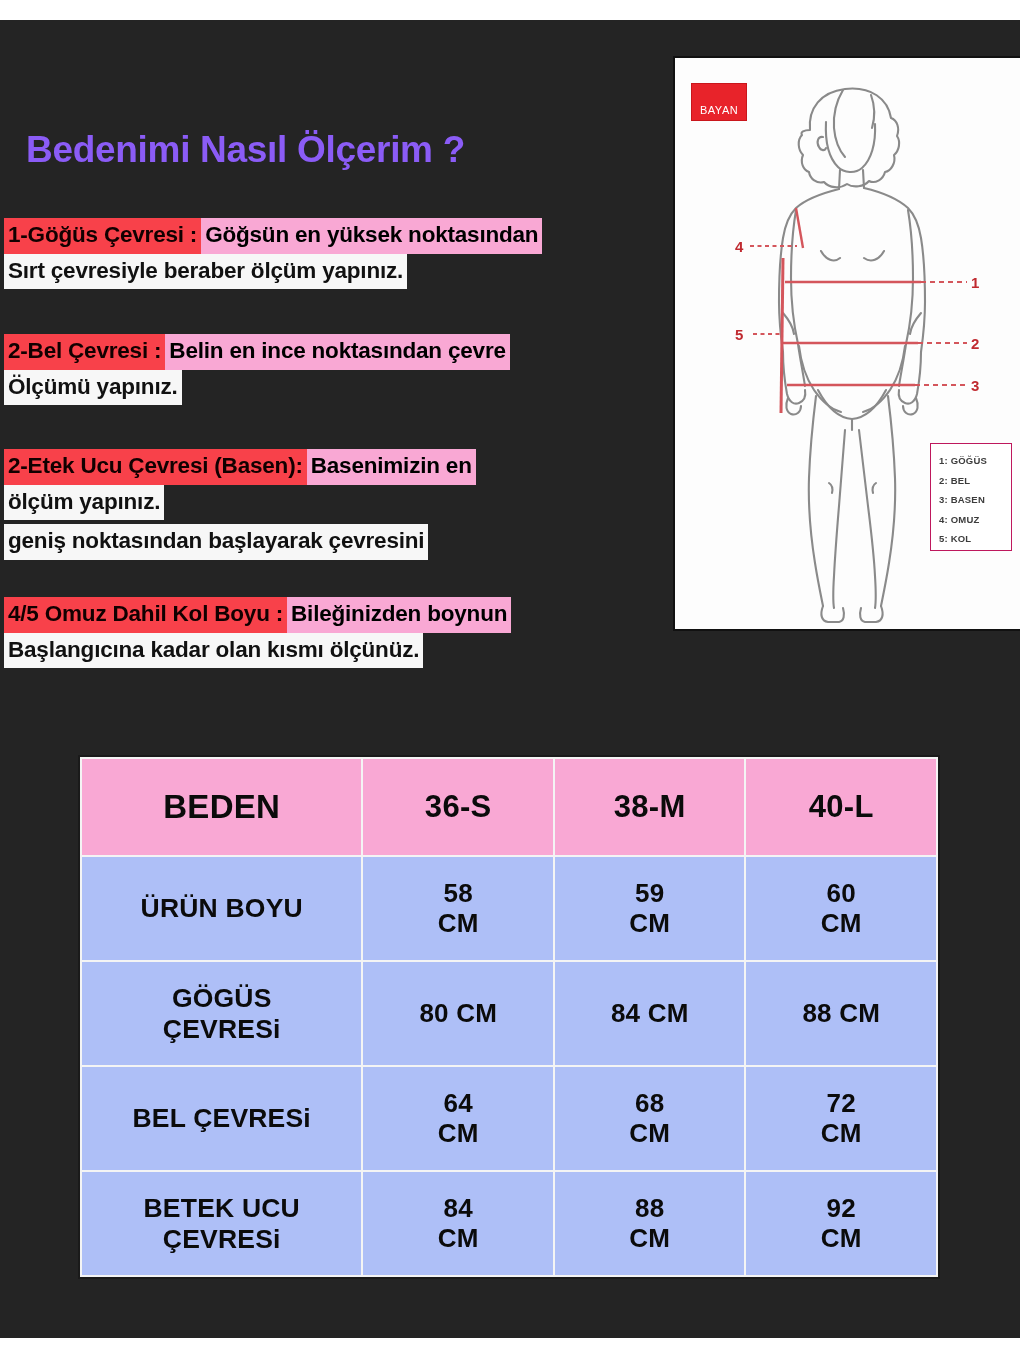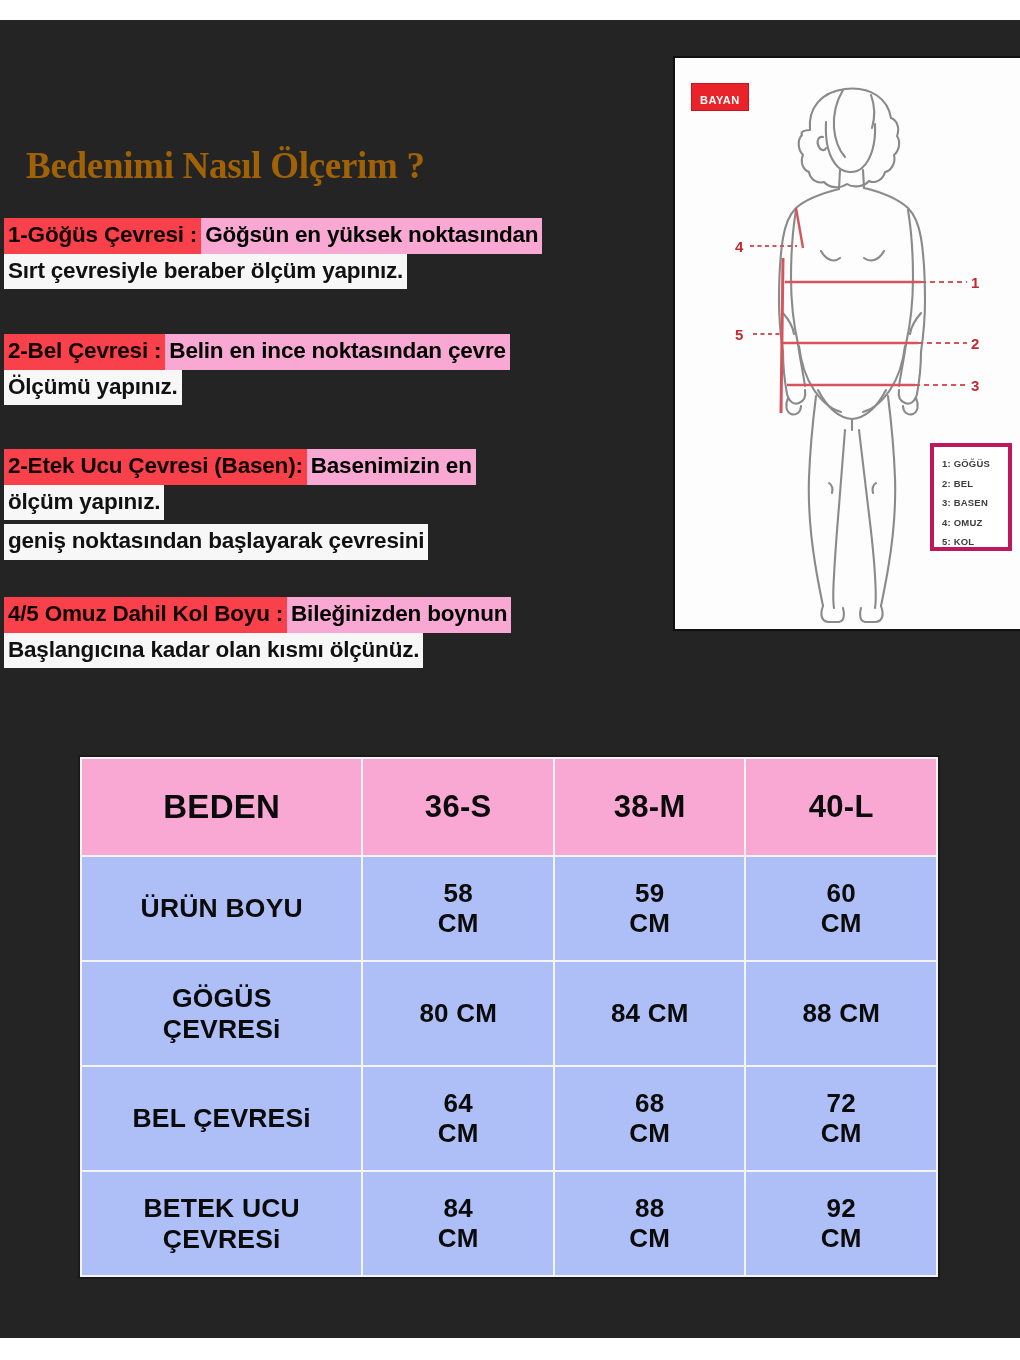--- a/index.html
+++ b/index.html
@@ -17,27 +17,26 @@
   .dark-canvas {
     position: absolute;
     left: 0; top: 20px;
     width: 1020px; height: 1318px;
     background: #242424;
   }
 
   
   #page-title {
     position: absolute;
-    left: 26px; top: 144px;
+    left: 26px; top: 129px;
     font-size: 37px;
     font-weight: bold;
-    color: #a16207;
+    color: #8b5cf6;
     letter-spacing: -0.3px;
     white-space: nowrap;
-    font-family: Liberation Serif, serif;
   }
 
   
   .instr-block { position: absolute; left: 4px; }
   .instr-line {
     display: block;
     width: max-content;
     max-width: 672px;
     font-size: 22.5px;
     font-weight: bold;
@@ -78,30 +77,30 @@
     background: #fdfdfd;
     border: 2px solid #111111;
     overflow: hidden;
   }
   #gender-badge {
     position: absolute;
     left: 16px; top: 25px;
     background: #e8232a;
     color: #ffffff;
     font-size: 11px;
-    font-weight: bold;
+    font-weight: normal;
     letter-spacing: 0.5px;
-    padding: 10px 8px 4px 8px;
+    padding: 20px 8px 4px 8px;
     border: 1px solid #c9161c;
   }
   #legend-box {
     position: absolute;
     left: 255px; top: 385px;
     width: 82px; height: 108px;
-    border: 4px solid #be185d;
+    border: 1px solid #be185d;
     background: #ffffff;
     padding: 7px 0 0 8px;
   }
   .legend-item {
     font-size: 9.5px;
     font-weight: bold;
     color: #3c3c3c;
     line-height: 19.5px;
     letter-spacing: 0.2px;
     white-space: nowrap;

